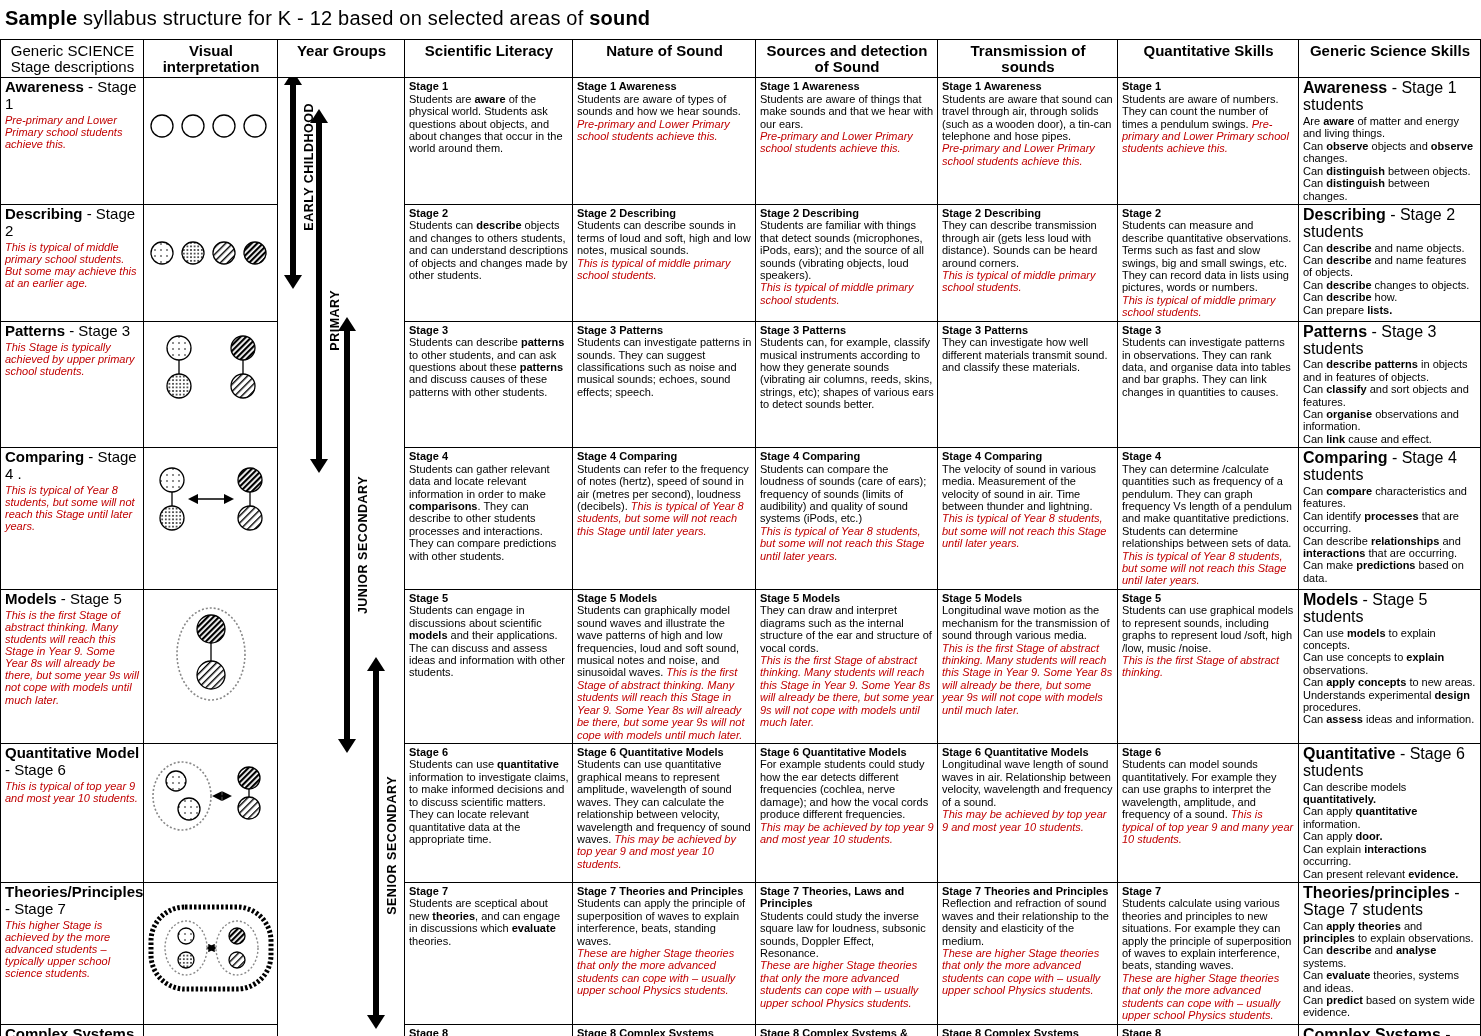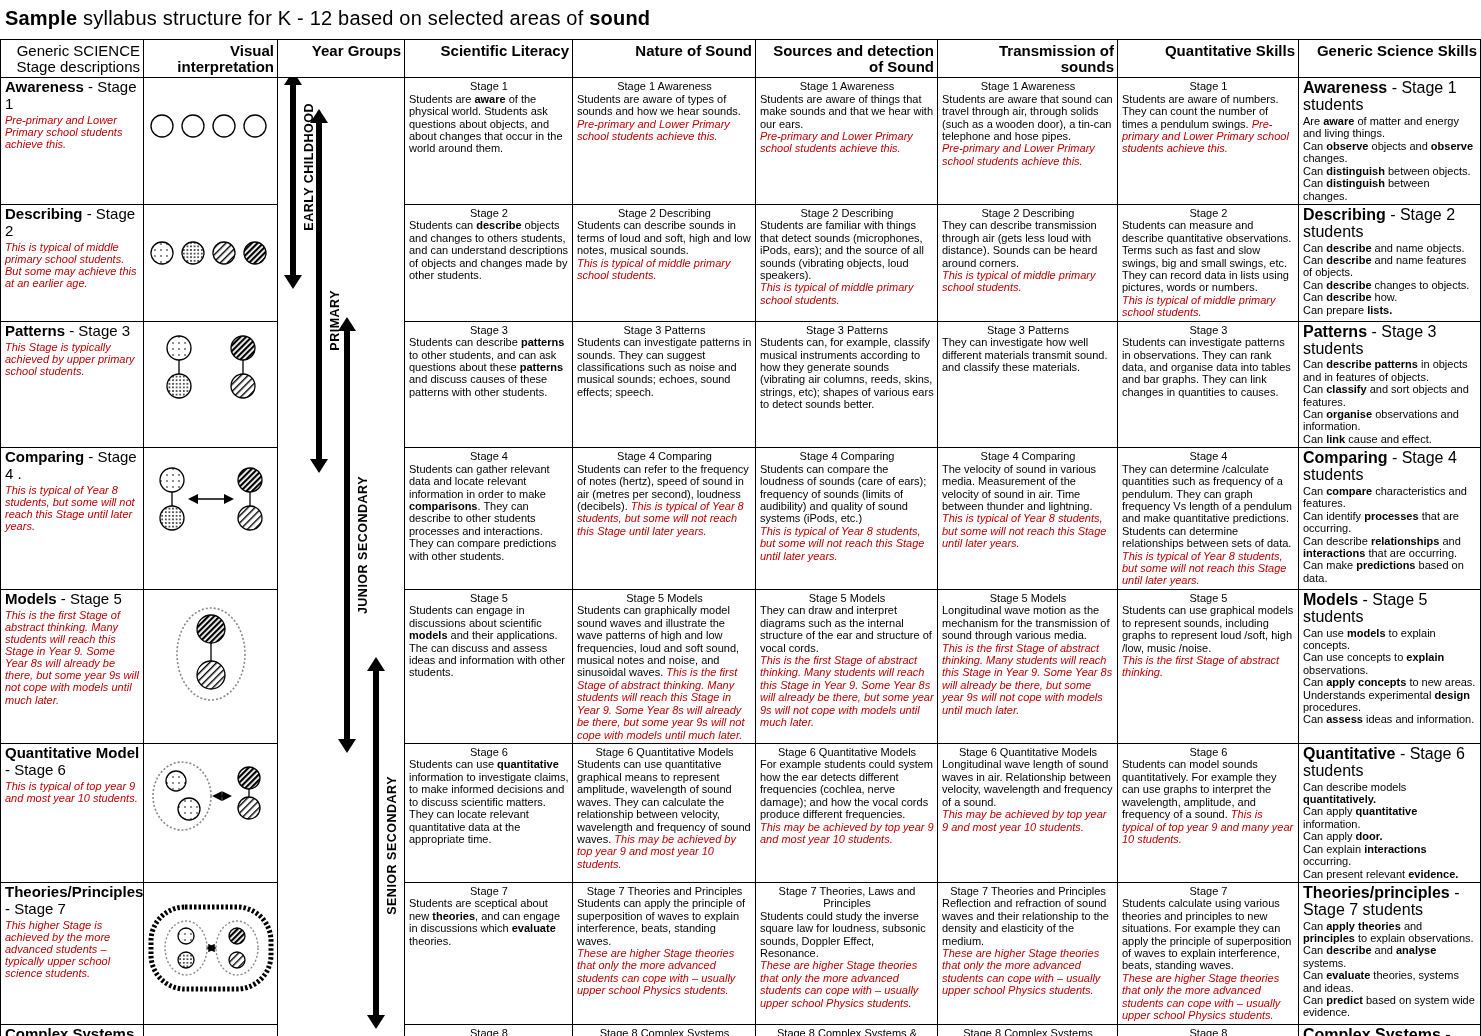--- a/index.html
+++ b/index.html
@@ -1,28 +1,28 @@
 <!DOCTYPE html>
 <html><head>
 <meta charset="utf-8">
 <style>
   html,body{margin:0;padding:0;background:#fff;color:#000;}
   body{width:1481px;font-family:"Liberation Sans",sans-serif;}
   .title{font-size:20px;font-weight:normal;margin:7px 0 9px 5px;letter-spacing:0.2px;}
   .title b{font-weight:bold;}
   table{border-collapse:collapse;table-layout:fixed;width:1480px;margin-left:0;}
   td,th{border:1px solid #000;vertical-align:top;padding:2px 3px 2px 4px;font-size:11px;line-height:1.13;overflow:hidden;}
-  th{text-align:right;font-size:15px;line-height:1.08;font-weight:bold;padding-top:3px;}
+  th{text-align:center;font-size:15px;line-height:1.08;font-weight:bold;padding-top:3px;}
   th.th-normal{font-weight:normal;}
   .stage-cell{padding-top:1px;}
   .stage-name{font-weight:bold;font-size:15px;}
   .stage-suffix{font-size:15px;}
   .red-note{color:#c00000;font-style:italic;}
   .stage-note{margin-top:1px;font-size:11px;line-height:1.1;}
-  .cell-h{font-weight:normal;text-align:center;}
+  .cell-h{font-weight:bold;}
   .gen-h{font-size:16px;margin-bottom:1px;line-height:1.05;}
   .gen-h-bold{font-weight:bold;}
   .gen-line{margin:0;}
   .visual-cell{text-align:center;padding:4px 0 0 0;}
   .year-cell{position:relative;padding:0;}
   .shaft{position:absolute;width:6px;background:#000;}
   .shaft::before{content:'';position:absolute;top:-13px;left:-6px;width:0;height:0;
     border-left:9px solid transparent;border-right:9px solid transparent;border-bottom:14px solid #000;}
   .shaft::after{content:'';position:absolute;bottom:-13px;left:-6px;width:0;height:0;
     border-left:9px solid transparent;border-right:9px solid transparent;border-top:14px solid #000;}
@@ -244,21 +244,21 @@
             <circle cx="30" cy="31" r="10" fill="url(#dotS)" stroke="#000" stroke-width="1.3"></circle>
             <circle cx="43" cy="59" r="11" fill="url(#dotS)" stroke="#000" stroke-width="1.3"></circle>
             <line x1="68" y1="46" x2="84" y2="46" stroke="#000" stroke-width="1.5" marker-start="url(#ah)" marker-end="url(#ah)"></line>
             <circle cx="103" cy="28" r="11" fill="url(#hatchD)" stroke="#000" stroke-width="1.3"></circle>
             <line x1="103" y1="39" x2="103" y2="47" stroke="#000" stroke-width="1.3"></line>
             <circle cx="103" cy="58" r="11" fill="url(#hatchL)" stroke="#000" stroke-width="1.3"></circle>
           </svg>
         </td>
         <td class="content-cell"><div class="cell-h">Stage 6</div><span class="cell-body">Students can use <b>quantitative</b> information to investigate claims, to make informed decisions and to discuss scientific matters. They can locate relevant quantitative data at the appropriate time.</span></td>
         <td class="content-cell"><div class="cell-h">Stage 6 Quantitative Models</div><span class="cell-body">Students can use quantitative graphical means to represent amplitude, wavelength of sound waves. They can calculate the relationship between velocity, wavelength and frequency of sound waves.</span> <span class="red-note">This may be achieved by top year 9 and most year 10 students.</span></td>
-        <td class="content-cell"><div class="cell-h">Stage 6 Quantitative Models</div><span class="cell-body">For example students could system how the ear detects different frequencies (cochlea, nerve damage); and  how the vocal cords produce different frequencies.</span><div class="red-note">This may be achieved by top year 9 and most year 10 students.</div></td>
+        <td class="content-cell"><div class="cell-h">Stage 6 Quantitative Models</div><span class="cell-body">For example students could study how the ear detects different frequencies (cochlea, nerve damage); and  how the vocal cords produce different frequencies.</span><div class="red-note">This may be achieved by top year 9 and most year 10 students.</div></td>
         <td class="content-cell"><div class="cell-h">Stage 6 Quantitative Models</div><span class="cell-body">Longitudinal wave length of sound waves in air. Relationship between velocity, wavelength and frequency of a sound.</span><div class="red-note">This may be achieved by top year 9 and most year 10 students.</div></td>
         <td class="content-cell"><div class="cell-h">Stage 6</div><span class="cell-body">Students can model sounds quantitatively. For example they can use graphs to interpret the wavelength, amplitude, and frequency of a sound.</span> <span class="red-note">This is typical of top year 9 and many year 10 students.</span></td>
         <td class="generic-cell">
           <div class="gen-h"><span class="gen-h-bold">Quantitative</span><span> - Stage 6 students</span></div>
           <div class="gen-line">Can describe models <b>quantitatively.</b></div>
           <div class="gen-line">Can apply <b>quantitative</b> information.</div>
           <div class="gen-line">Can apply <b>door.</b></div>
           <div class="gen-line">Can explain <b>interactions</b> occurring.</div>
           <div class="gen-line">Can present relevant <b>evidence.</b></div>
         </td>

